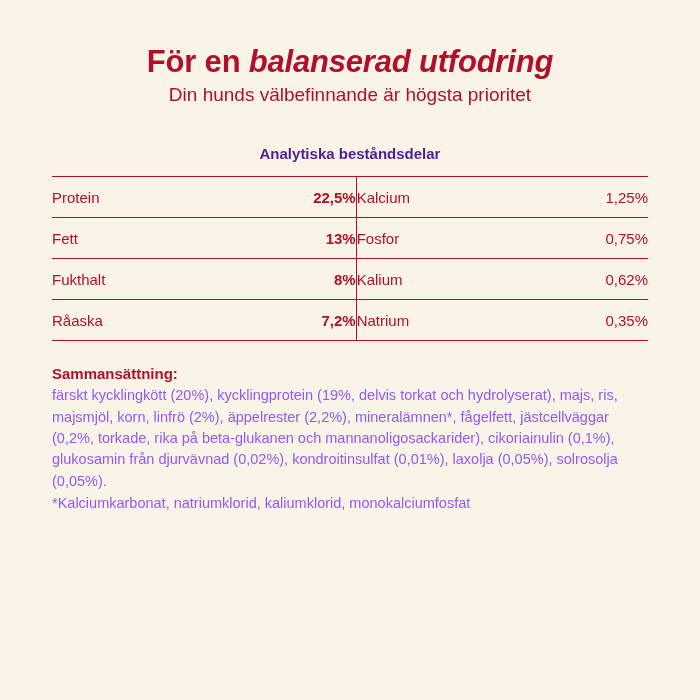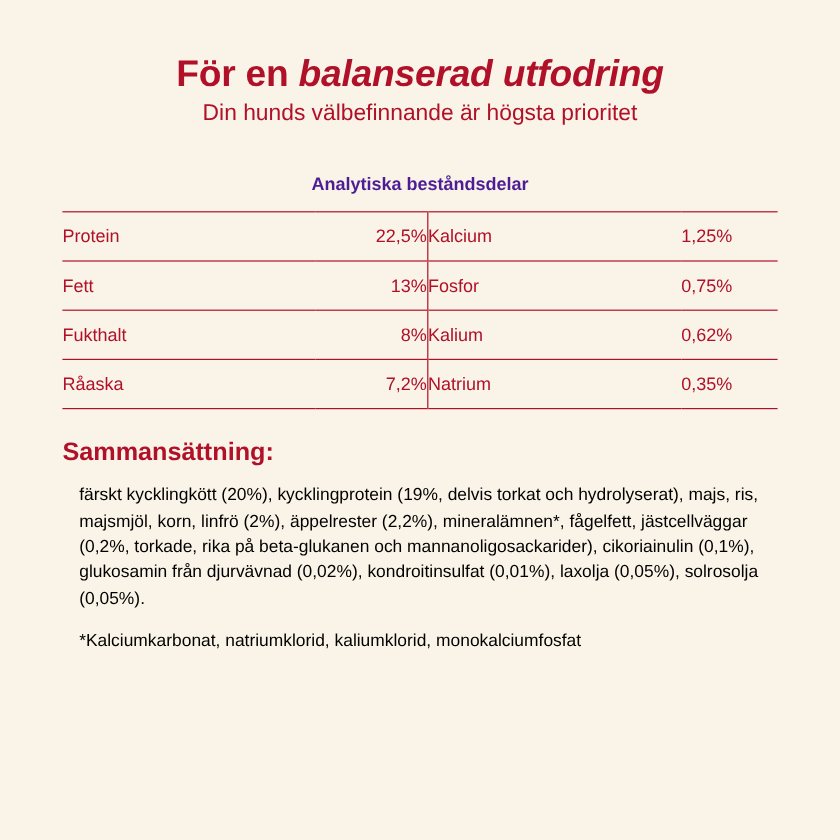--- a/index.html
+++ b/index.html
@@ -74,47 +74,48 @@
   }
   td.label-a {
     padding-left: 18px;
     width: 205px;
   }
   td.value-a {
     text-align: right;
     padding-right: 16px;
     width: 90px;
     border-right: 1px solid #b01129;
+    font-weight: bold;
   }
   td.label-b {
     padding-left: 18px;
     width: 205px;
   }
   td.value-b {
-    text-align: left;
+    text-align: right;
     padding-right: 18px;
     width: 78px;
   }
 
   
   .composition {
     margin-top: 24px;
     width: 600px;
   }
   .composition h3 {
     margin: 0 0 3px 0;
-    font-size: 21px;
+    font-size: 15px;
     font-weight: bold;
     color: #b01129;
   }
   .composition p {
-    margin: 14px;
+    margin: 0;
     font-size: 14.5px;
     line-height: 1.47;
-    color: #000000;
+    color: #8b5cf6;
   }
   .composition p.note {
     margin-top: 1px;
   }
 
   
   .footer {
     position: absolute;
     left: 52px;
     bottom: 52px;

